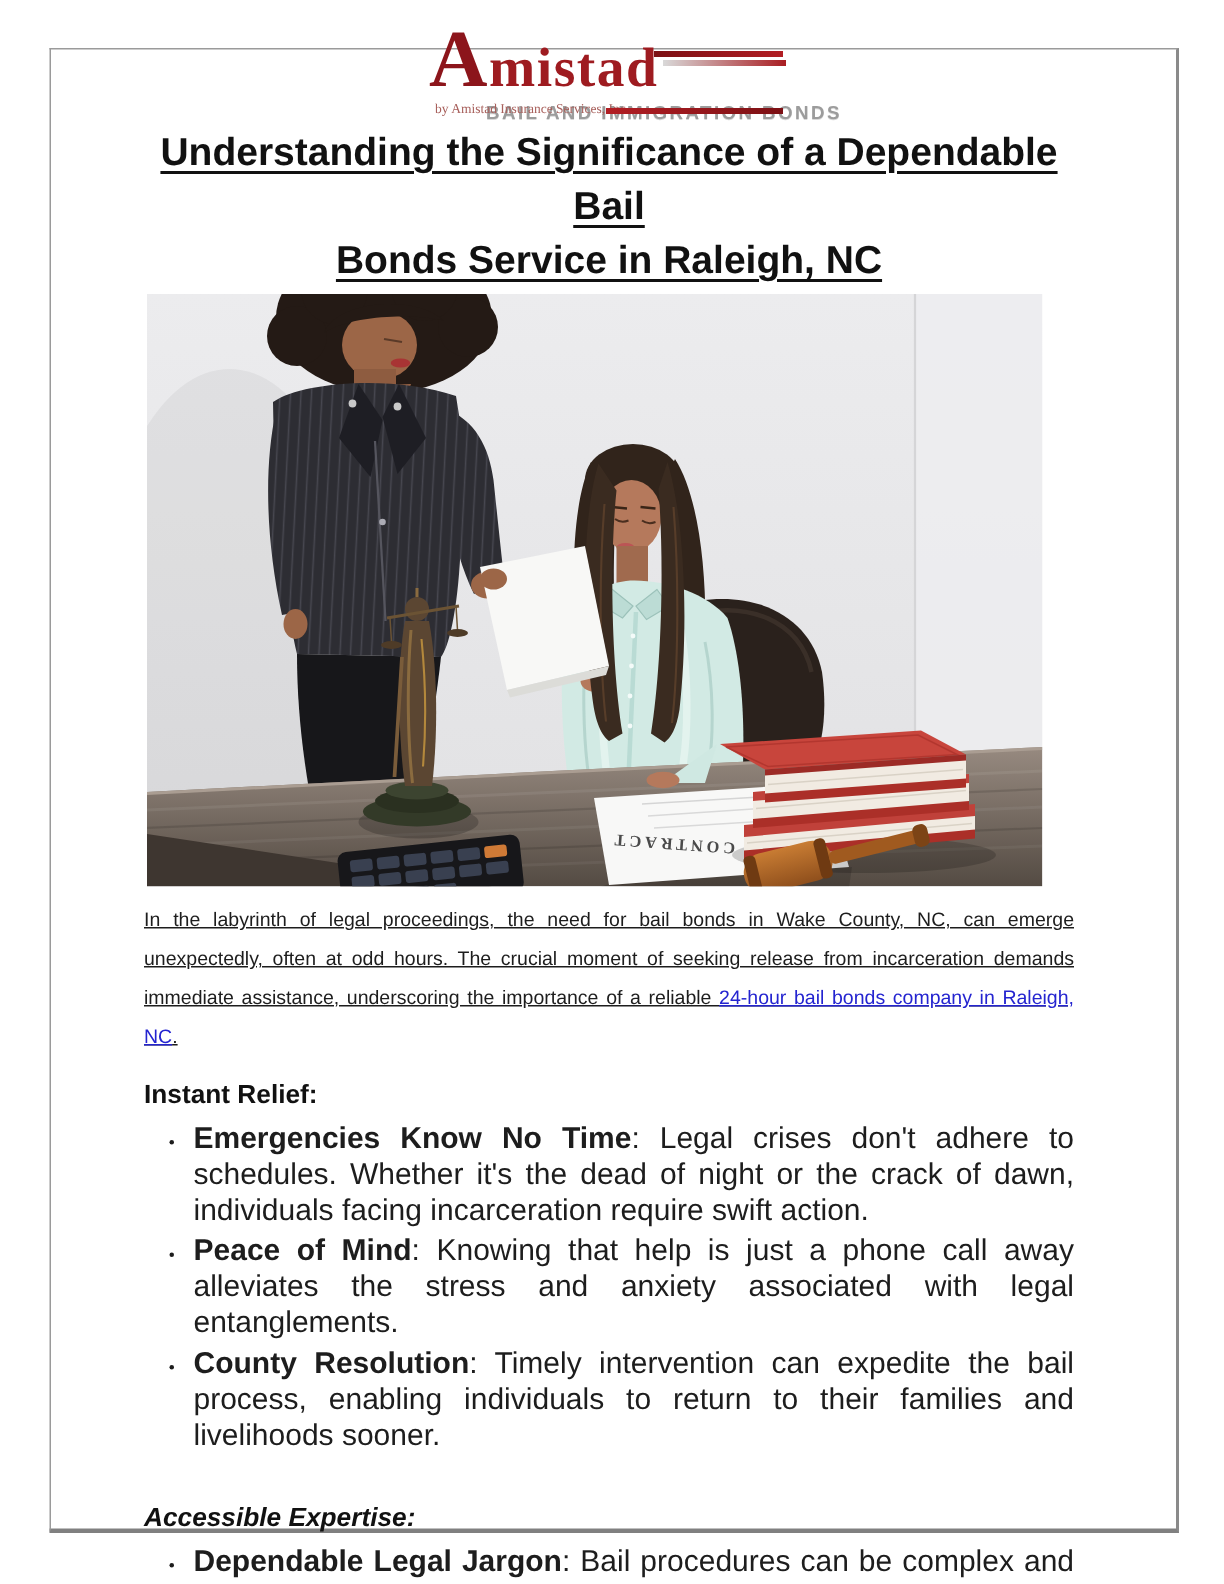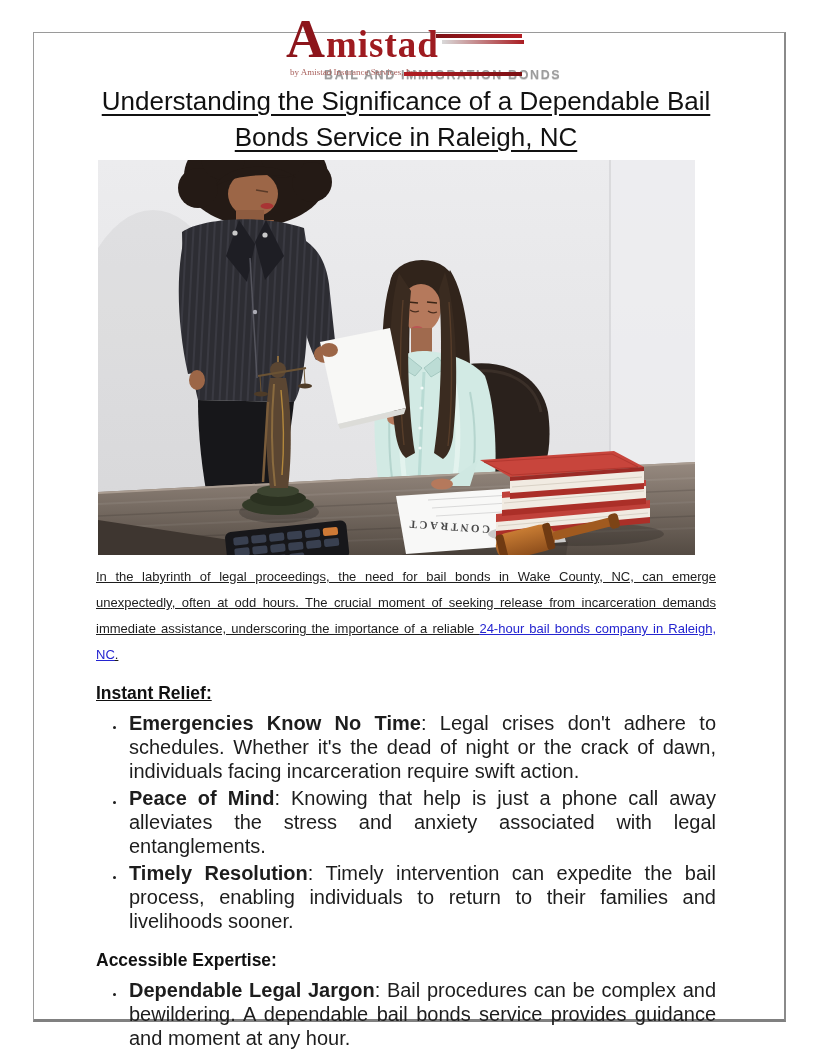--- a/index.html
+++ b/index.html
@@ -28,39 +28,39 @@
     position:absolute; left:6px; top:47px; white-space:nowrap;
     font-family:"Liberation Serif", serif; font-size:9px; color:#a8605c;
   }
   .logo .bar{ position:absolute; height:4px; }
   .logo .bar1{ left:152px; top:14px; width:86px; background:linear-gradient(90deg,#7c1014,#b21e24); }
   .logo .bar2{ left:158px; top:20px; width:82px; background:linear-gradient(90deg,#d9d9d9,#a91d22); }
   .logo .bar3{ left:120px; top:52px; width:118px; background:linear-gradient(90deg,#b21e24,#7c1014); }
 
   
   .title{
-    margin-top:3px; text-align:center; font-weight:normal; color:#111;
+    margin-top:3px; text-align:center; font-weight:bold; color:#111;
     font-size:26px; line-height:36px;
   }
   .title span{ text-decoration:underline; text-decoration-thickness:2px; text-underline-offset:4px; }
 
   
   .photo{ margin:5px 0 0 2px; width:597px; height:395px; overflow:hidden; }
   .photo svg{ display:block; }
 
   
   .intro{
     margin-top:9px; font-size:13px; line-height:26px;
     text-align:justify;
     text-decoration:underline;
   }
   .intro a{ color:#2424d0; text-decoration:underline; }
   h2.sec{ font-size:17.5px; line-height:22px; color:#111; }
-  .sec-1{ margin-top:14px;text-decoration:underline; }
-  .sec-2{ margin-top:16px; }
+  .sec-1{ margin-top:14px; }
+  .sec-2{ margin-top:31px;font-style:italic; }
   ul.bullets{ margin-top:7px; padding-left:30px; }
   ul.bullets li{
     font-size:20px; line-height:24px; padding-left:3px; margin-bottom:3px;
     text-align:justify;
   }
   ul.bullets li::marker{ font-size:11px; }
   .lead{ font-weight:bold; }
 </style>
 </head>
 <body>
@@ -256,21 +256,21 @@
       </g>
     </svg>
   </div>
 
   <p class="intro"><span>In the labyrinth of legal proceedings, the need for bail bonds in Wake County, NC, can emerge unexpectedly, often at odd hours. The crucial moment of seeking release from incarceration demands immediate assistance, underscoring the importance of a reliable </span><a href="#">24-hour bail bonds company in Raleigh, NC</a><span>.</span></p>
 
   <h2 class="sec sec-1">Instant Relief:</h2>
   <ul class="bullets">
     <li><span class="lead">Emergencies Know No Time</span><span>: Legal crises don't adhere to schedules. Whether it's the dead of night or the crack of dawn, individuals facing incarceration require swift action.</span></li>
     <li><span class="lead">Peace of Mind</span><span>: Knowing that help is just a phone call away alleviates the stress and anxiety associated with legal entanglements.</span></li>
-    <li><span class="lead">Timely Resolution</span><span>: Timely intervention can expedite the bail process, enabling individuals to return to their families and livelihoods sooner.</span></li>
+    <li><span class="lead">County Resolution</span><span>: Timely intervention can expedite the bail process, enabling individuals to return to their families and livelihoods sooner.</span></li>
   </ul>
 
   <h2 class="sec sec-2">Accessible Expertise:</h2>
   <ul class="bullets">
     <li><span class="lead">Dependable Legal Jargon</span><span>: Bail procedures can be complex and bewildering. A dependable bail bonds service provides guidance and moment at any hour.</span></li>
   </ul>
 
 </div>
 
 </body></html>

